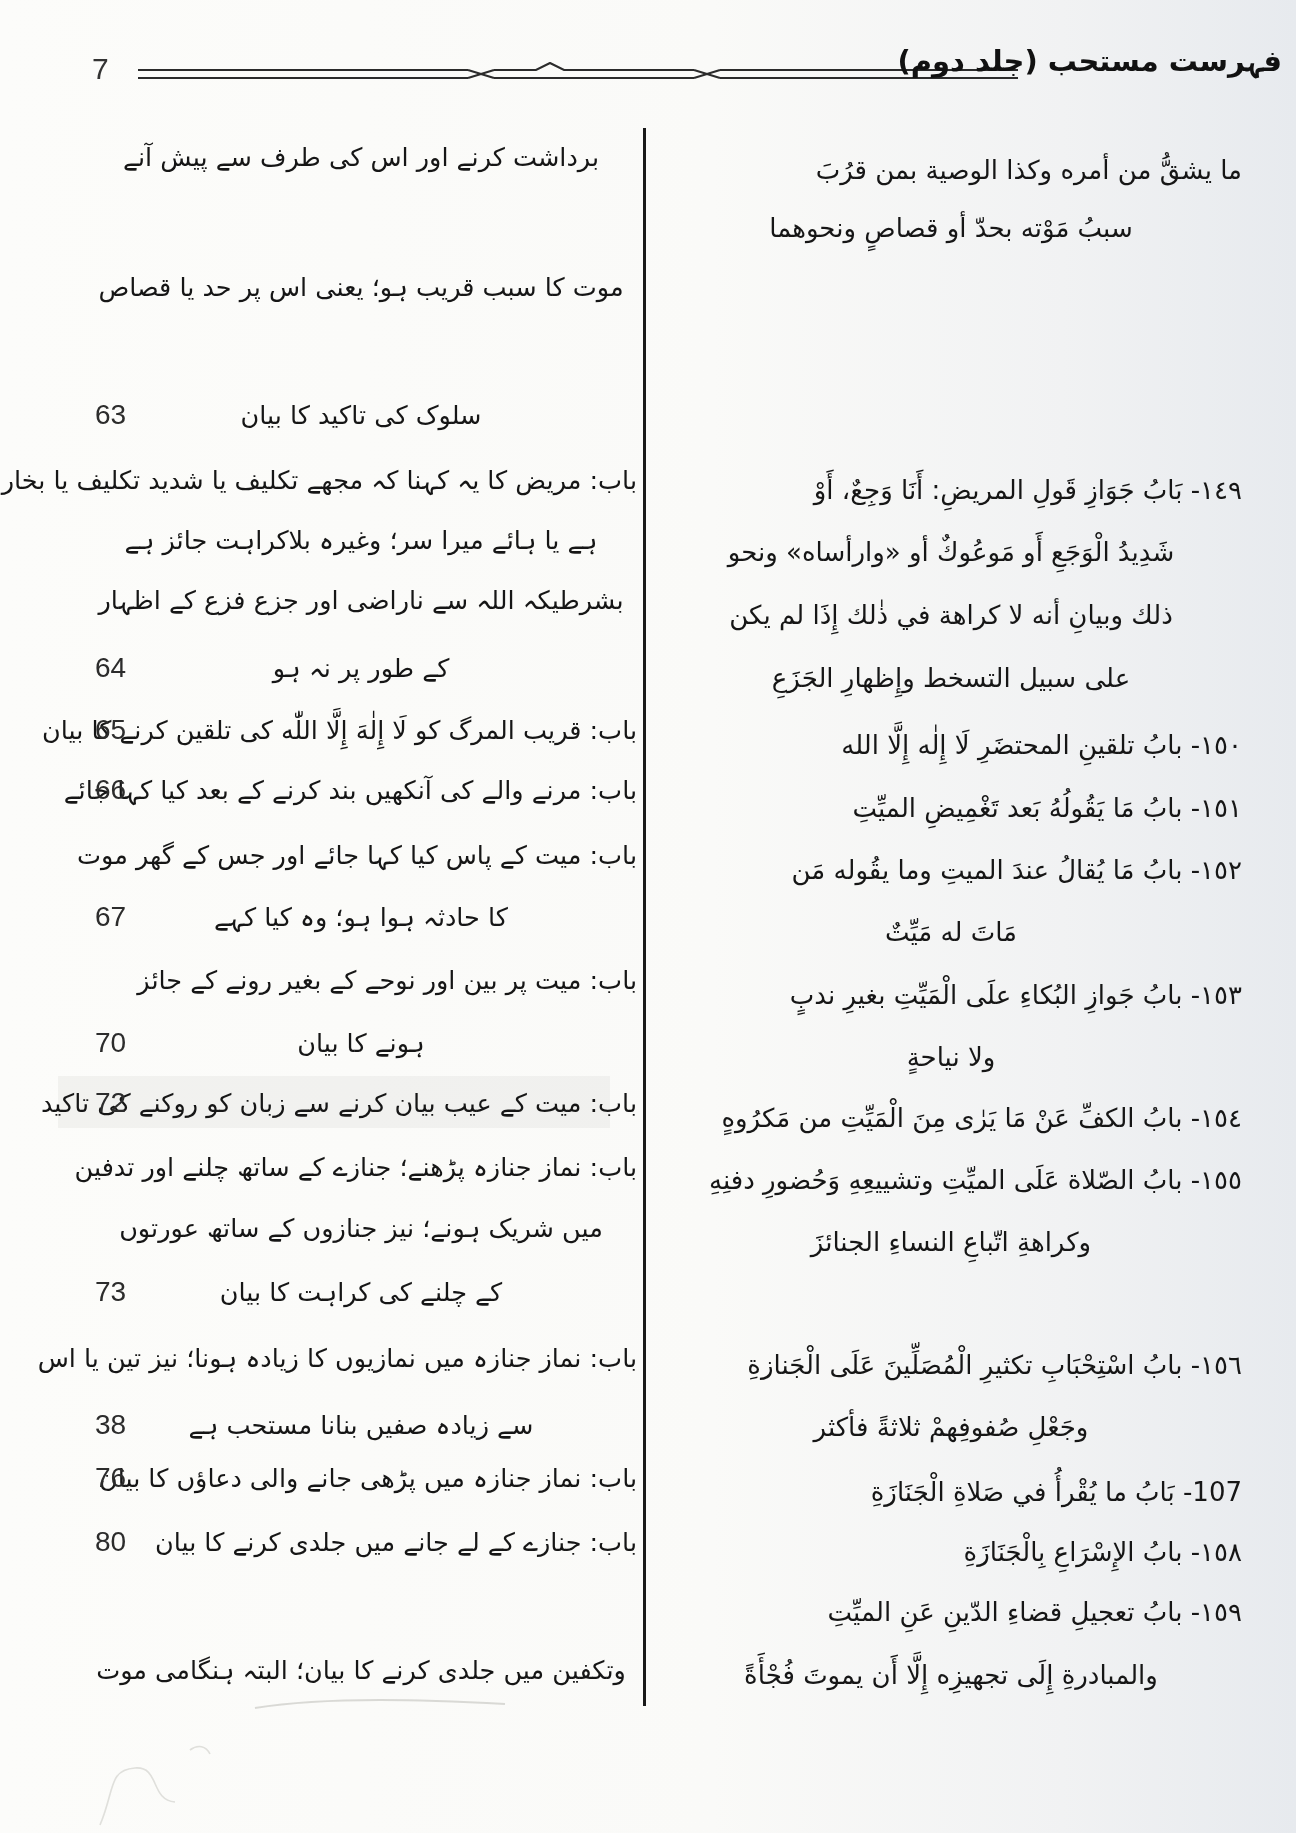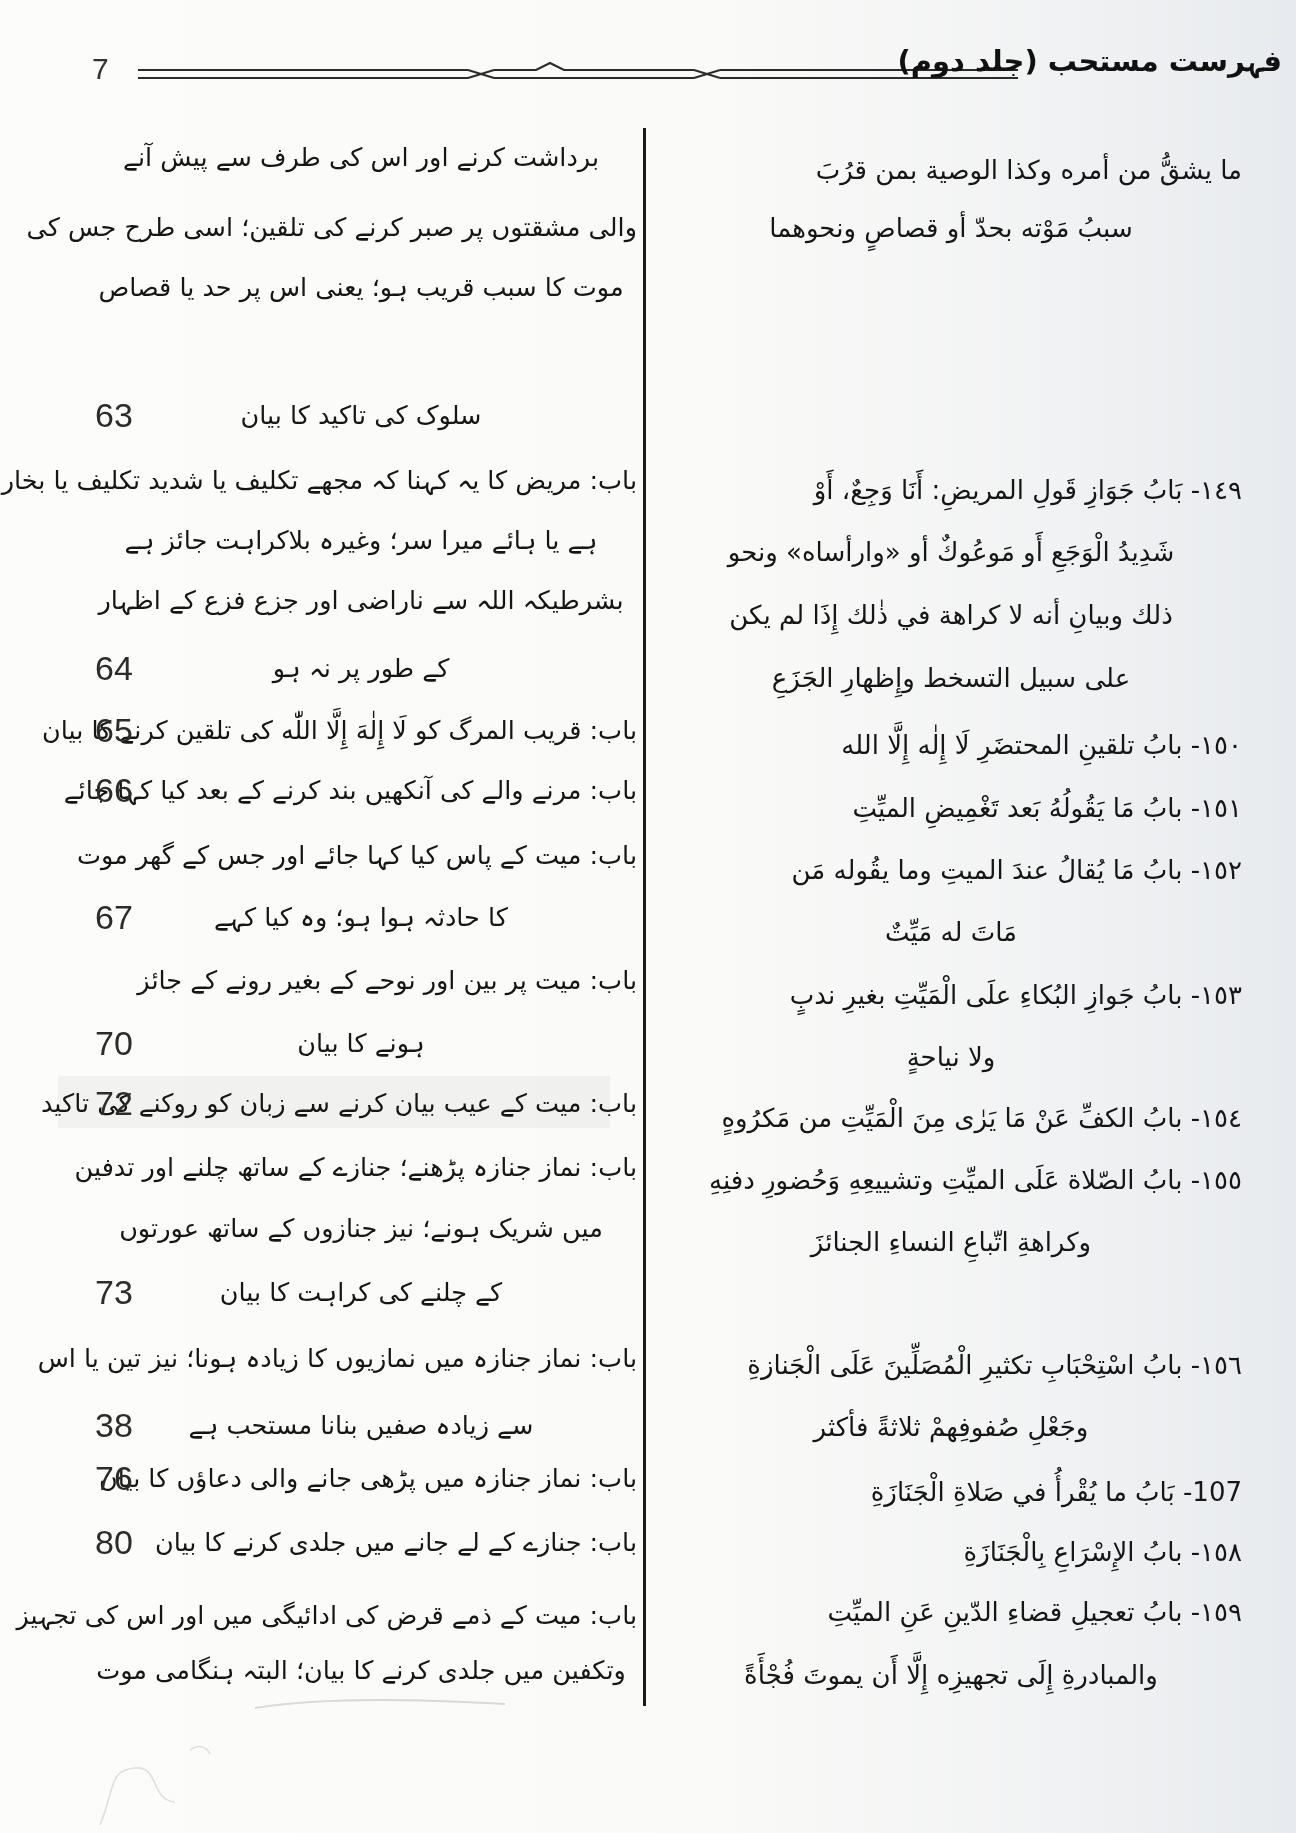--- a/index.html
+++ b/index.html
@@ -35,21 +35,21 @@
     direction:rtl;white-space:nowrap;
     font-size:25.5px;color:#161616;
   }
   .uline{left:85px;width:552px;}
   .aline{left:660px;width:582px;font-size:26px;}
   .al-r{text-align:right;}
   .al-c{text-align:center;}
   .pgnum{
     position:absolute;left:95px;width:70px;height:50px;line-height:50px;
     font-family:"Liberation Sans",sans-serif;
-    font-size:34px;color:#2c2c2c;text-align:left;
+    font-size:28px;color:#2c2c2c;text-align:left;
   }
   
   .smudge{position:absolute;pointer-events:none;}
   .band{position:absolute;left:58px;width:552px;height:52px;background:rgba(190,192,185,0.16);pointer-events:none;}
 </style>
 </head>
 <body>
 
 <div class="page">
 
@@ -68,42 +68,40 @@
         <path d="M582,16 H880"></path>
     </g>
   </svg>
   <div class="hdr-title">فہرست مستحب (جلد دوم)</div>
 
   <div class="divider"></div>
 
   <div class="band" style="top:1076px"></div>
 
   <div class="uline al-c" style="top:132px">برداشت کرنے اور اس کی طرف سے پیش آنے</div>
-  <div class="uline al-c" style="top:202px">والی مشقتوں پر صبر کرنے کی تلقین؛ اسی طرح جس کی</div>
   <div class="uline al-c" style="top:262px">موت کا سبب قریب ہو؛ یعنی اس پر حد یا قصاص</div>
   <div class="uline al-c" style="top:390px">سلوک کی تاکید کا بیان</div>
   <div class="uline al-r" style="top:455px">باب: مریض کا یہ کہنا کہ مجھے تکلیف یا شدید تکلیف یا بخار</div>
   <div class="uline al-c" style="top:515px">ہے یا ہائے میرا سر؛ وغیرہ بلاکراہت جائز ہے</div>
   <div class="uline al-c" style="top:575px">بشرطیکہ اللہ سے ناراضی اور جزع فزع کے اظہار</div>
   <div class="uline al-c" style="top:643px">کے طور پر نہ ہو</div>
   <div class="uline al-r" style="top:705px">باب: قریب المرگ کو لَا إِلٰهَ إِلَّا اللّٰه کی تلقین کرنے کا بیان</div>
   <div class="uline al-r" style="top:765px">باب: مرنے والے کی آنکھیں بند کرنے کے بعد کیا کہا جائے</div>
   <div class="uline al-r" style="top:830px">باب: میت کے پاس کیا کہا جائے اور جس کے گھر موت</div>
   <div class="uline al-c" style="top:892px">کا حادثہ ہوا ہو؛ وہ کیا کہے</div>
   <div class="uline al-r" style="top:955px">باب: میت پر بین اور نوحے کے بغیر رونے کے جائز</div>
   <div class="uline al-c" style="top:1018px">ہونے کا بیان</div>
   <div class="uline al-r" style="top:1078px">باب: میت کے عیب بیان کرنے سے زبان کو روکنے کی تاکید</div>
   <div class="uline al-r" style="top:1142px">باب: نماز جنازہ پڑھنے؛ جنازے کے ساتھ چلنے اور تدفین</div>
   <div class="uline al-c" style="top:1203px">میں شریک ہونے؛ نیز جنازوں کے ساتھ عورتوں</div>
   <div class="uline al-c" style="top:1267px">کے چلنے کی کراہت کا بیان</div>
   <div class="uline al-r" style="top:1333px">باب: نماز جنازہ میں نمازیوں کا زیادہ ہونا؛ نیز تین یا اس</div>
   <div class="uline al-c" style="top:1400px">سے زیادہ صفیں بنانا مستحب ہے</div>
   <div class="uline al-r" style="top:1453px">باب: نماز جنازہ میں پڑھی جانے والی دعاؤں کا بیان</div>
   <div class="uline al-r" style="top:1517px">باب: جنازے کے لے جانے میں جلدی کرنے کا بیان</div>
-  <div class="uline al-r" style="top:1590px">باب: میت کے ذمے قرض کی ادائیگی میں اور اس کی تجہیز</div>
   <div class="uline al-c" style="top:1645px">وتکفین میں جلدی کرنے کا بیان؛ البتہ ہنگامی موت</div>
 
   <div class="pgnum" style="top:390px">63</div>
   <div class="pgnum" style="top:643px">64</div>
   <div class="pgnum" style="top:705px">65</div>
   <div class="pgnum" style="top:765px">66</div>
   <div class="pgnum" style="top:892px">67</div>
   <div class="pgnum" style="top:1018px">70</div>
   <div class="pgnum" style="top:1078px">72</div>
   <div class="pgnum" style="top:1267px">73</div>

